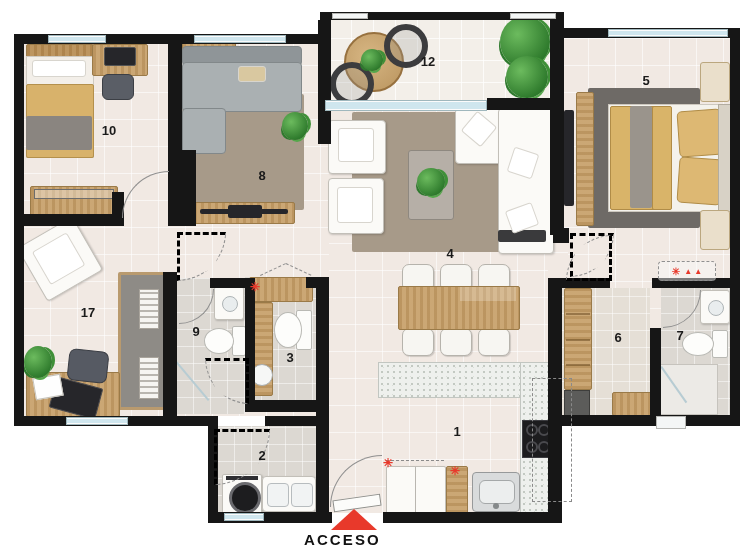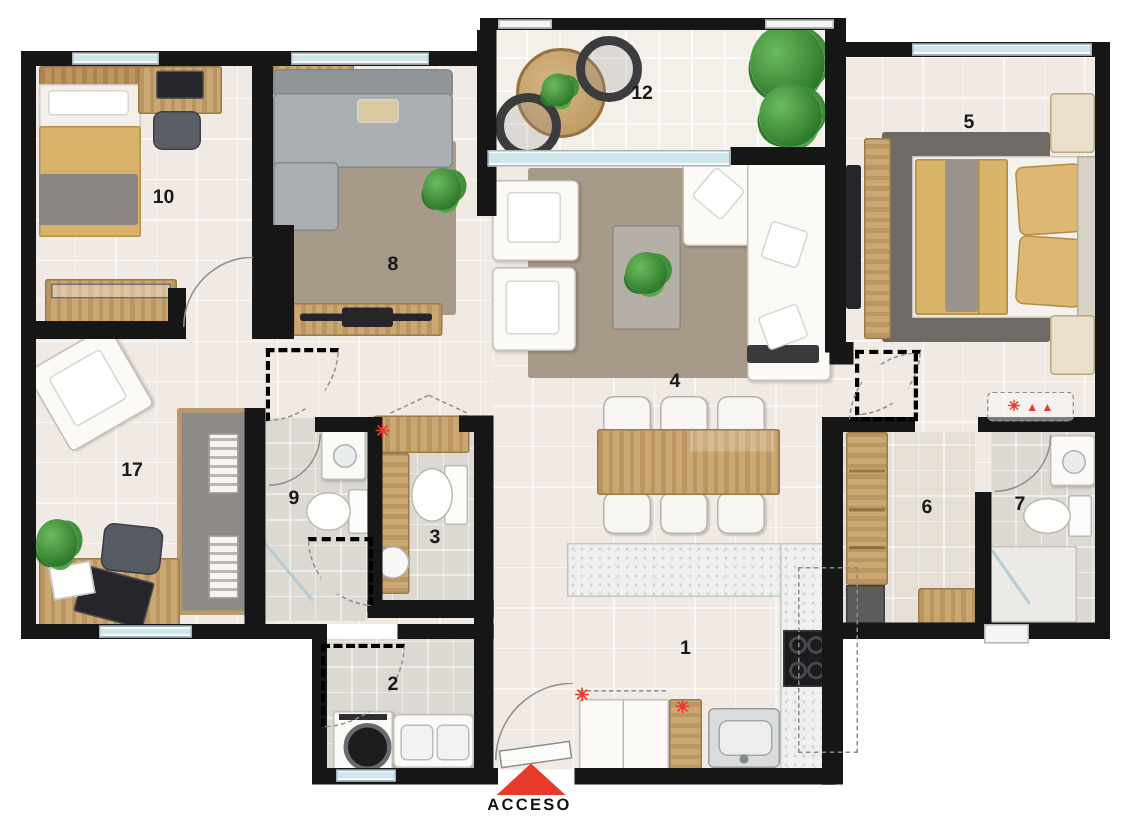--- a/index.html
+++ b/index.html
@@ -48,22 +48,22 @@
   .line{position:absolute;z-index:12;height:1.5px;background:transparent;border-top:1.5px dashed #8f8f8f;transform-origin:left top;}
   .glass{position:absolute;z-index:7;height:2px;background:#b7ccd3;transform-origin:left top;}
   
   .rlabel{position:absolute;z-index:14;font-weight:bold;font-size:13px;color:#1a1a1a;text-align:center;width:24px;}
   .ast{position:absolute;z-index:15;font-size:12px;font-weight:bold;color:#e8392b;line-height:10px;}
   #marker-box{position:absolute;z-index:15;border:1.4px dashed #909090;border-radius:4px;
      background:rgba(250,250,250,.45);display:flex;align-items:center;justify-content:center;gap:4px;
      font-size:10px;font-weight:bold;color:#e8392b;}
   #access-arrow{position:absolute;z-index:15;width:0;height:0;
      border-left:23px solid transparent;border-right:23px solid transparent;border-bottom:21px solid #e8392b;}
-  #access-label{position:absolute;z-index:15;font-size:11px;font-weight:bold;color:#111;
-     letter-spacing:.14em;text-align:center;}
+  #access-label{position:absolute;z-index:15;font-size:15px;font-weight:bold;color:#111;
+     letter-spacing:.14em;text-align:left;}
   .lampc{position:absolute;border-radius:50%;background:radial-gradient(circle,#fff 28%,#d9c9a4 70%,#b49a6d);border:1px solid #a08a5e;}
   .burner{position:absolute;border-radius:50%;border:2px solid #4a4a4e;width:8px;height:8px;}
   .chair{position:absolute;z-index:4;background:#f7f6f2;border:1px solid #b6b3ac;border-radius:7px;box-shadow:1px 1px 1px rgba(0,0,0,.15);}
   .bchair{position:absolute;z-index:5;border:6px solid #3c3c3e;border-radius:50%;background:rgba(150,150,150,.25);}
   .pillow{position:absolute;background:#ffffff;border:1px solid #d8d5ce;border-radius:3px;z-index:6;}
   .shelfline{position:absolute;background:rgba(90,60,20,.45);height:2px;left:1px;right:1px;}
   .slatgroup{position:absolute;background:repeating-linear-gradient(0deg,#f6f5f2 0 4px,#b9b6b0 4px 6px);border:1px solid #a9a49c;}
 </style>
 </head>
 <body>

